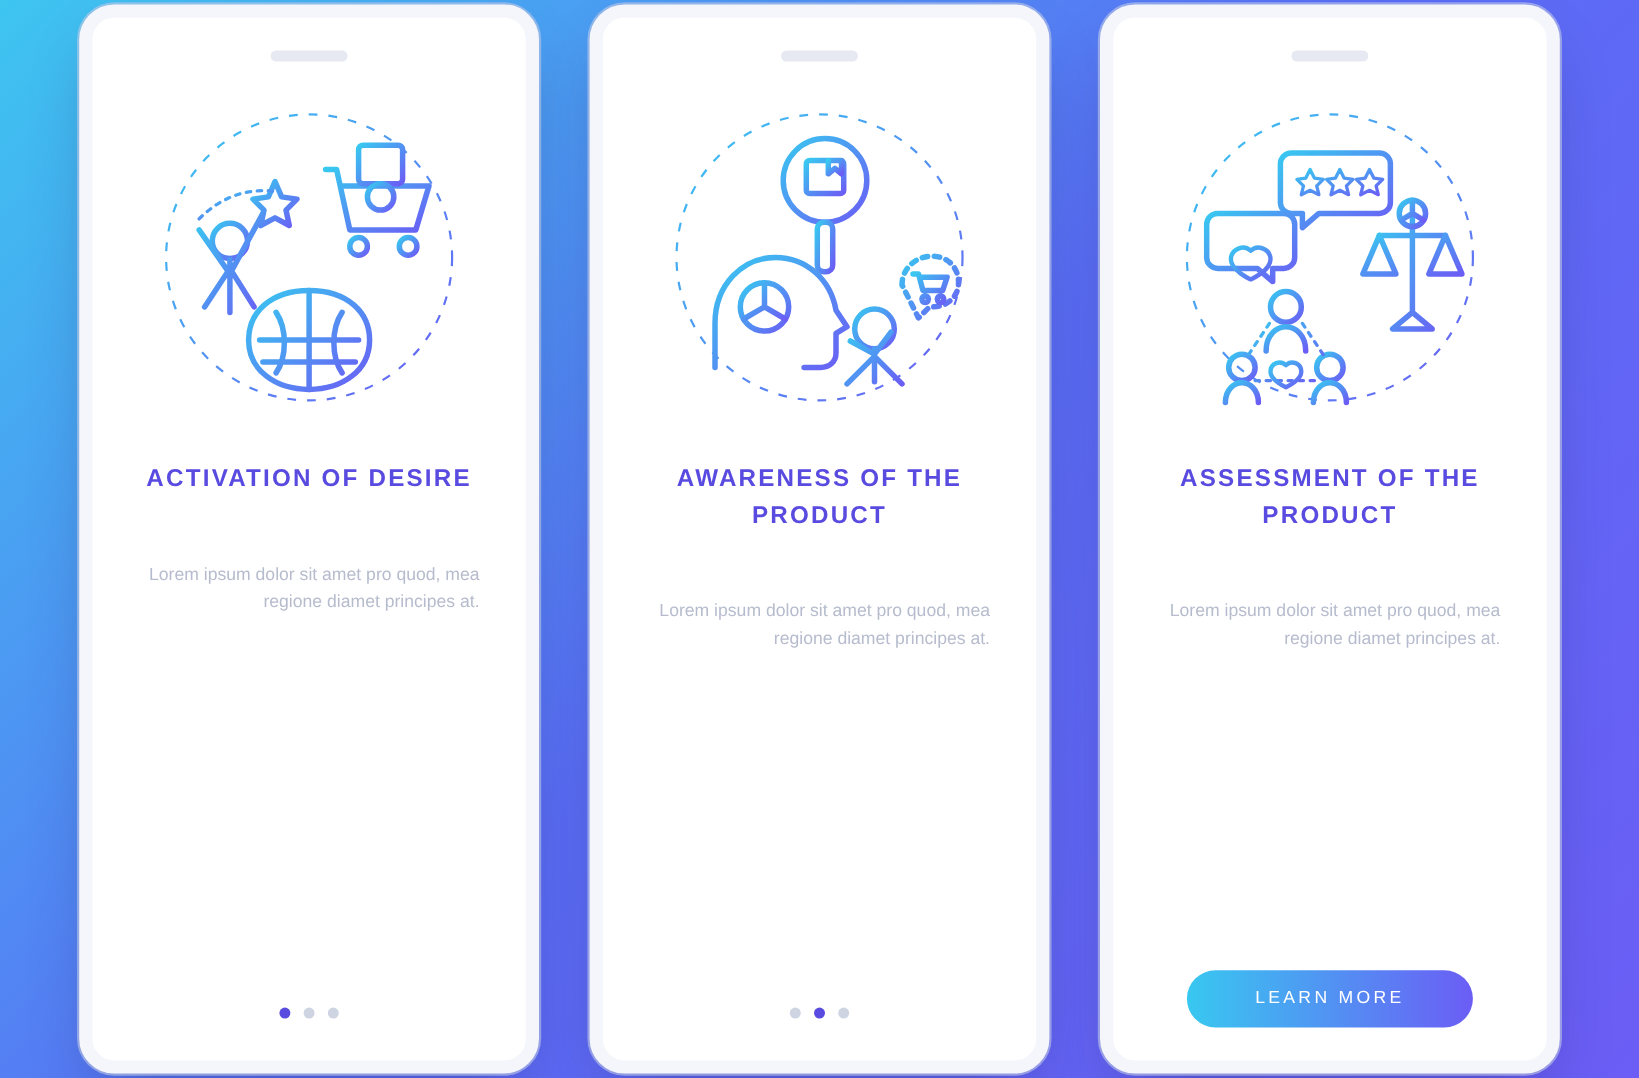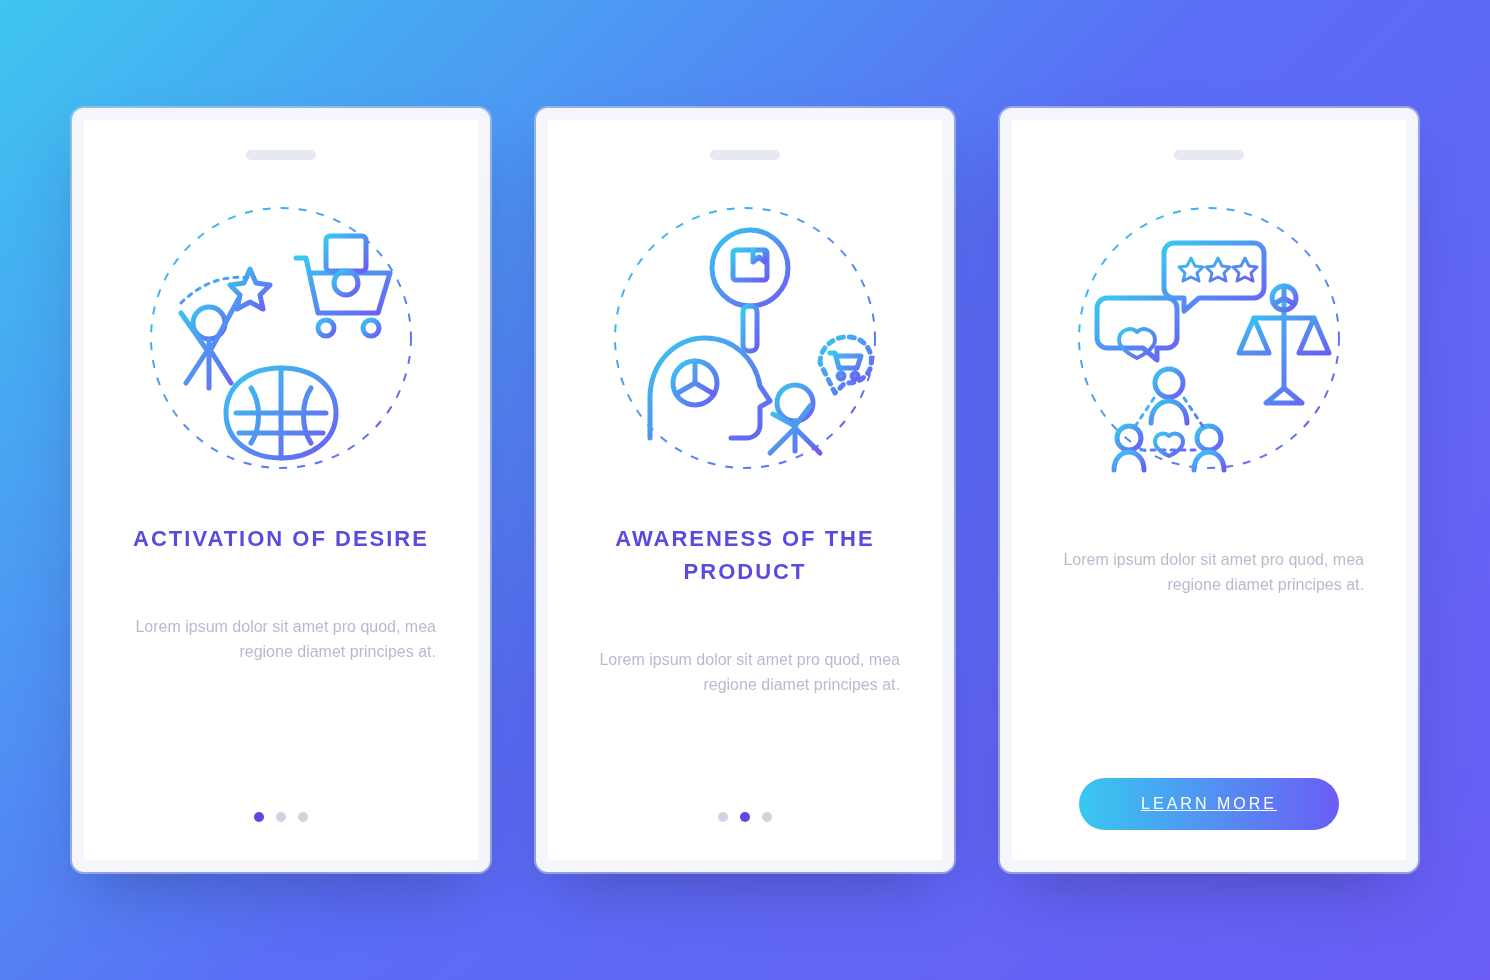--- a/index.html
+++ b/index.html
@@ -14,23 +14,23 @@
     overflow: hidden;
   }
   .stage {
     display: flex;
     gap: 46px;
     align-items: center;
     justify-content: center;
   }
   .phone {
     width: 418px;
-    height: 764px;
+    height: 972px;
     background: #ffffff;
-    border-radius: 12px;
+    border-radius: 32px;
     border: 12px solid #f4f6fb;
     box-shadow: 0 0 0 2px rgba(190,200,230,0.6), 0 30px 60px -20px rgba(30,30,80,0.35);
     position: relative;
     display: flex;
     flex-direction: column;
     align-items: center;
     padding: 30px 28px 28px 28px;
   }
   .notch {
     width: 70px;
@@ -87,21 +87,20 @@
     background: linear-gradient(90deg, #38c8f0 0%, #6b5df5 100%);
     color: #fff;
     letter-spacing: 3px;
     font-size: 16px;
     font-weight: 500;
     display: flex;
     align-items: center;
     justify-content: center;
     border: none;
     cursor: pointer;
-    text-decoration: underline;
   }
 </style>
 </head>
 <body>
 
 <div class="stage">
 
   <div class="phone">
     <div class="notch"></div>
     <div class="illus">
@@ -217,17 +216,18 @@
           <path d="M92 235 c0 -15 10 -22 18 -22 c8 0 18 7 18 22"></path>
           <circle cx="70" cy="250" r="12"></circle>
           <path d="M55 282 c0 -12 8 -18 15 -18 c7 0 15 6 15 18"></path>
           <circle cx="150" cy="250" r="12"></circle>
           <path d="M135 282 c0 -12 8 -18 15 -18 c7 0 15 6 15 18"></path>
           <path d="M95 210 L75 240 M125 210 L145 240 M82 262 L138 262" stroke-dasharray="4 6" stroke-width="3"></path>
           <path d="M110 248 c-5 -5 -14 -2 -14 6 c0 8 14 14 14 14 c0 0 14 -6 14 -14 c0 -8 -9 -11 -14 -6 z" stroke-width="4"></path>
         </g>
       </svg>
     </div>
+    <div class="title">ASSESSMENT OF THE PRODUCT</div>
     <div class="desc">Lorem ipsum dolor sit amet pro quod, mea regione diamet principes at.</div>
     <button class="cta">LEARN MORE</button>
   </div>
 
 </div>
 
 </body></html>

